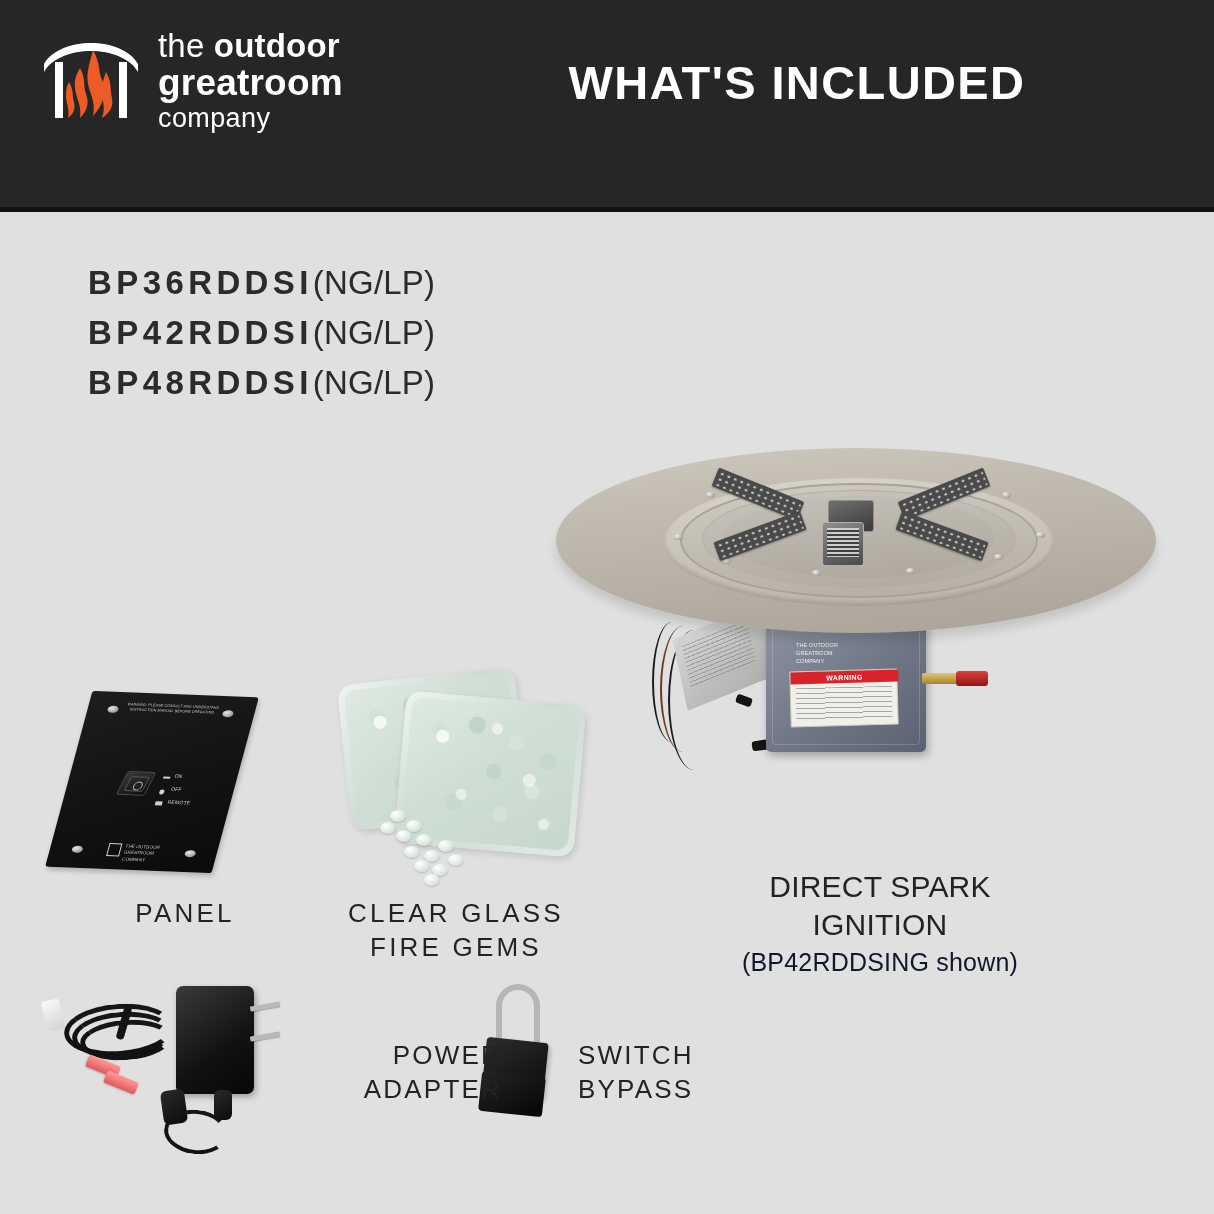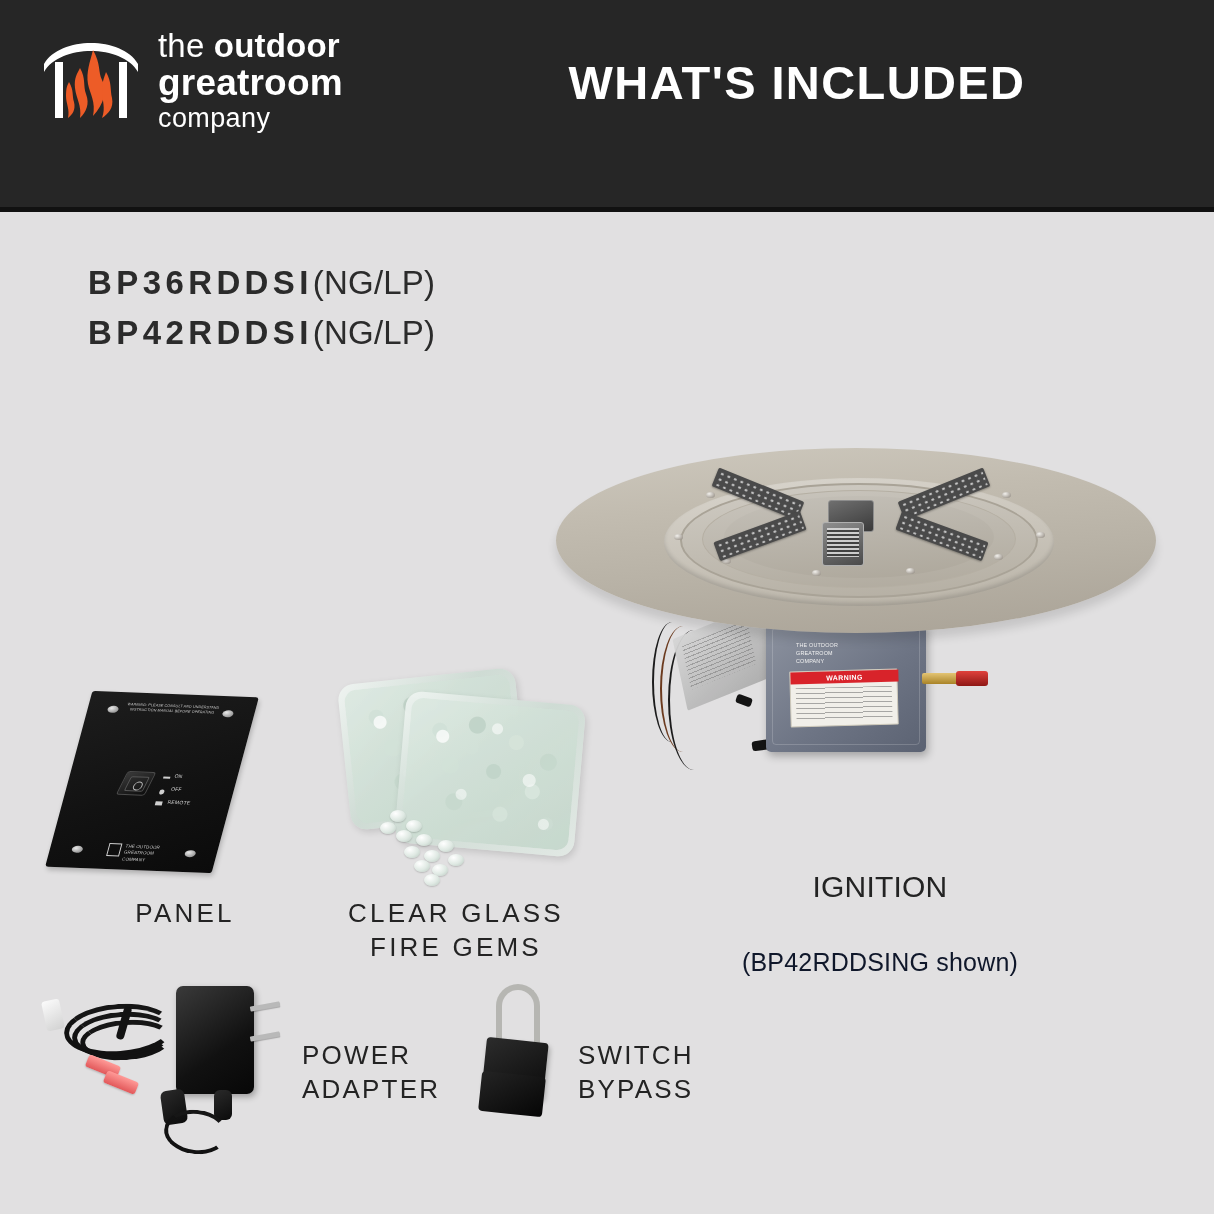--- a/index.html
+++ b/index.html
@@ -334,20 +334,23 @@
   </div>
   <div class="header-rule"></div>
 
   <div class="models">
     <div class="model-row">
       <span class="model-code">BP36RDDSI</span><span class="model-gas">(NG/LP)</span>
     </div>
     <div class="model-row">
       <span class="model-code">BP42RDDSI</span><span class="model-gas">(NG/LP)</span>
     </div>
+    <div class="model-row">
+      <span class="model-code">BP48RDDSI</span><span class="model-gas">(NG/LP)</span>
+    </div>
   </div>
 
   <div class="pan-wrap">
 
     <div class="wire" style="left:96px; top:182px; width:40px; height:120px; border-left-width:2px;"></div>
     <div class="wire wire-brown" style="left:104px; top:186px; width:46px; height:126px;"></div>
     <div class="wire" style="left:112px; top:190px; width:52px; height:140px;"></div>
     <div class="probe" style="left:196px; top:300px; transform:rotate(-8deg);"></div>
     <div class="probe" style="left:180px; top:256px; width:16px; height:9px; transform:rotate(20deg);"></div>
 
@@ -479,25 +482,26 @@
   <div class="caption" style="left:60px; top:896px; width:250px;">
     <div>PANEL</div>
   </div>
 
   <div class="caption" style="left:325px; top:896px; width:262px;">
     <div>CLEAR GLASS</div>
     <div>FIRE GEMS</div>
   </div>
 
   <div class="caption-dsi" style="left:690px; top:868px; width:380px;">
+    <div>DIRECT SPARK</div>
     <div>IGNITION</div>
   </div>
   <div class="caption-sub" style="left:690px; top:948px; width:380px;">(BP42RDDSING shown)</div>
 
-  <div class="caption-left" style="left:302px; top:1038px; width:200px;">
+  <div class="caption-left" style="left:302px; top:1038px; width:200px;text-align:right;">
     <div>POWER</div>
     <div>ADAPTER</div>
   </div>
 
   <div class="caption-left" style="left:578px; top:1038px; width:200px;">
     <div>SWITCH</div>
     <div>BYPASS</div>
   </div>
 
 </div>

